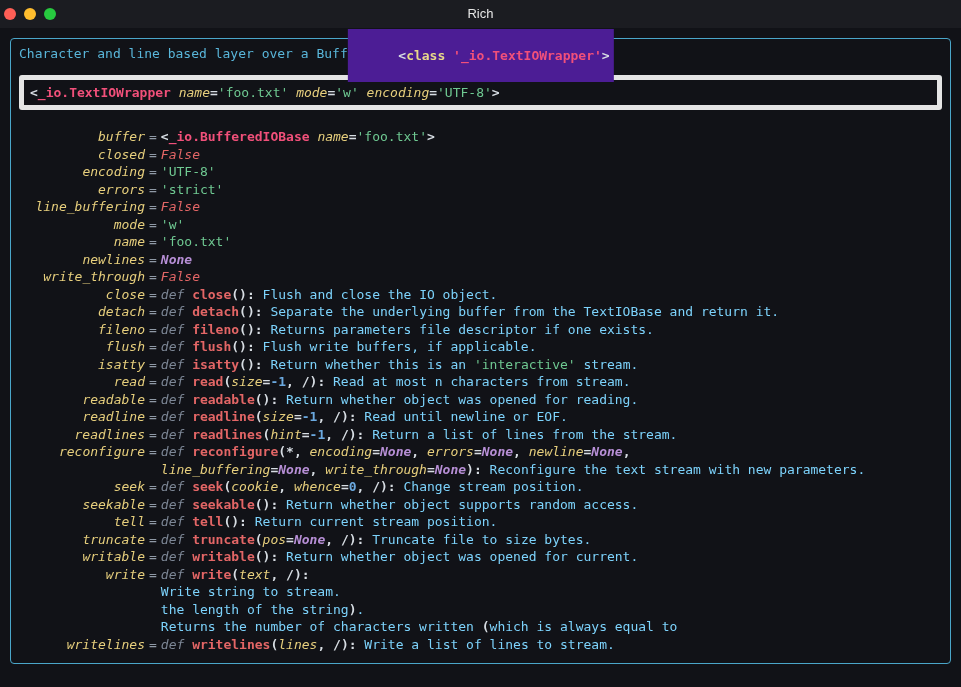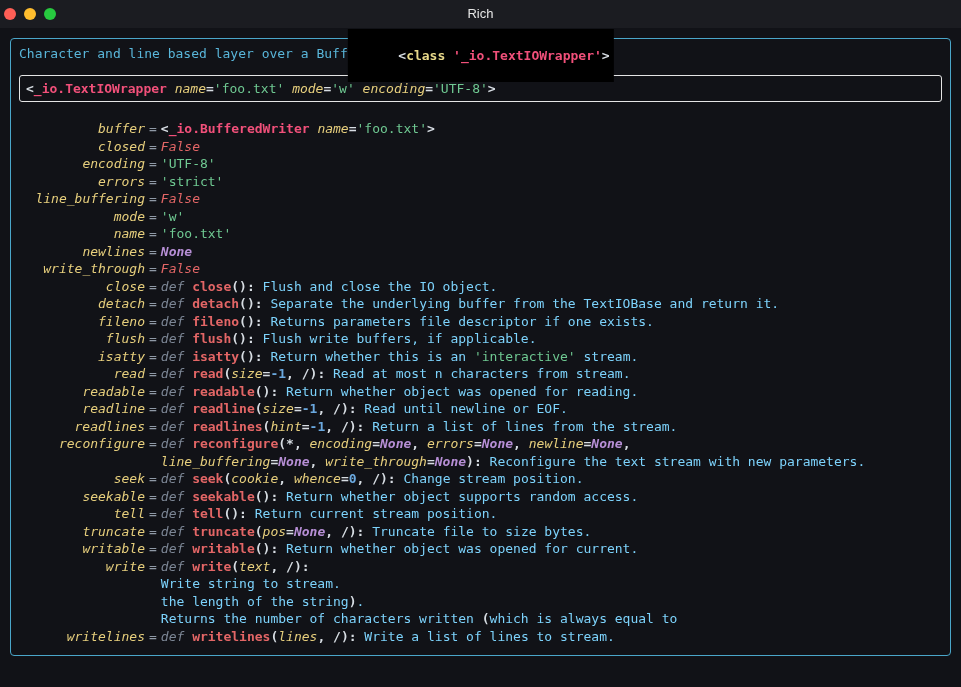--- a/index.html
+++ b/index.html
@@ -38,28 +38,28 @@
     border-radius: 4px;
     padding: 6px 8px 10px 8px;
     position: relative;
     margin-top: 6px;
   }
   .panel-title {
     position: absolute;
     top: -10px;
     left: 50%;
     transform: translateX(-50%);
-    background: #000000;
+    background: #4c1d95;
     padding: 0 4px;
     white-space: pre;
   }
   .desc { color: #59b6da; margin-bottom: 12px; white-space: pre; }
 
   .repr-box {
-    border: 1px solid #e5e5e5;
+    border: 5px solid #e5e5e5;
     border-radius: 3px;
     padding: 4px 6px;
     margin-bottom: 18px;
     white-space: pre;
   }
 
   .row { display: flex; align-items: center; white-space: pre; }
   .key-col {
     width: 126px;
     text-align: right;
@@ -104,21 +104,21 @@
   <div class="panel">
     <div class="panel-title">
       <span class="c-ang">&lt;</span><span class="c-cls">class</span><span class="c-ang"> </span><span class="c-clsnm">'_io.TextIOWrapper'</span><span class="c-ang">&gt;</span>
     </div>
 
     <div class="desc">Character and line based layer over a BufferedIOBase object, buffer.</div>
 
     <div class="repr-box" id="repr-box"><span class="c-ang">&lt;</span><span class="c-clsnm">_io.TextIOWrapper</span><span> </span><span class="c-attr">name</span><span class="c-punc">=</span><span class="c-str">'foo.txt'</span><span> </span><span class="c-attr">mode</span><span class="c-punc">=</span><span class="c-str">'w'</span><span> </span><span class="c-attr">encoding</span><span class="c-punc">=</span><span class="c-str">'UTF-8'</span><span class="c-ang">&gt;</span></div>
 
     <div id="rows">
-        <div class="row"><div class="key-col">buffer</div><div class="eq">=</div><div class="val-col"><span class="c-ang">&lt;</span><span class="c-clsnm">_io.BufferedWriter</span><span> </span><span class="c-attr">name</span><span class="c-punc">=</span><span class="c-str">'foo.txt'</span><span class="c-ang">&gt;</span></div></div>
+        <div class="row"><div class="key-col">buffer</div><div class="eq">=</div><div class="val-col"><span class="c-ang">&lt;</span><span class="c-clsnm">_io.BufferedIOBase</span><span> </span><span class="c-attr">name</span><span class="c-punc">=</span><span class="c-str">'foo.txt'</span><span class="c-ang">&gt;</span></div></div>
         <div class="row"><div class="key-col">closed</div><div class="eq">=</div><div class="val-col"><span class="c-false">False</span></div></div>
         <div class="row"><div class="key-col">encoding</div><div class="eq">=</div><div class="val-col"><span class="c-str">'UTF-8'</span></div></div>
         <div class="row"><div class="key-col">errors</div><div class="eq">=</div><div class="val-col"><span class="c-str">'strict'</span></div></div>
         <div class="row"><div class="key-col">line_buffering</div><div class="eq">=</div><div class="val-col"><span class="c-false">False</span></div></div>
         <div class="row"><div class="key-col">mode</div><div class="eq">=</div><div class="val-col"><span class="c-str">'w'</span></div></div>
         <div class="row"><div class="key-col">name</div><div class="eq">=</div><div class="val-col"><span class="c-str">'foo.txt'</span></div></div>
         <div class="row"><div class="key-col">newlines</div><div class="eq">=</div><div class="val-col"><span class="c-none">None</span></div></div>
         <div class="row"><div class="key-col">write_through</div><div class="eq">=</div><div class="val-col"><span class="c-false">False</span></div></div>
         <div class="row"><div class="key-col">close</div><div class="eq">=</div><div class="val-col"><span class="c-def">def</span><span> </span><span class="c-fn">close</span><span class="c-par">(</span><span class="c-par">)</span><span class="c-punc">:</span><span class="c-doc"> </span><span class="c-doc">Flush and close the IO object.</span></div></div>
         <div class="row"><div class="key-col">detach</div><div class="eq">=</div><div class="val-col"><span class="c-def">def</span><span> </span><span class="c-fn">detach</span><span class="c-par">(</span><span class="c-par">)</span><span class="c-punc">:</span><span class="c-doc"> </span><span class="c-doc">Separate the underlying buffer from the TextIOBase and return it.</span></div></div>

